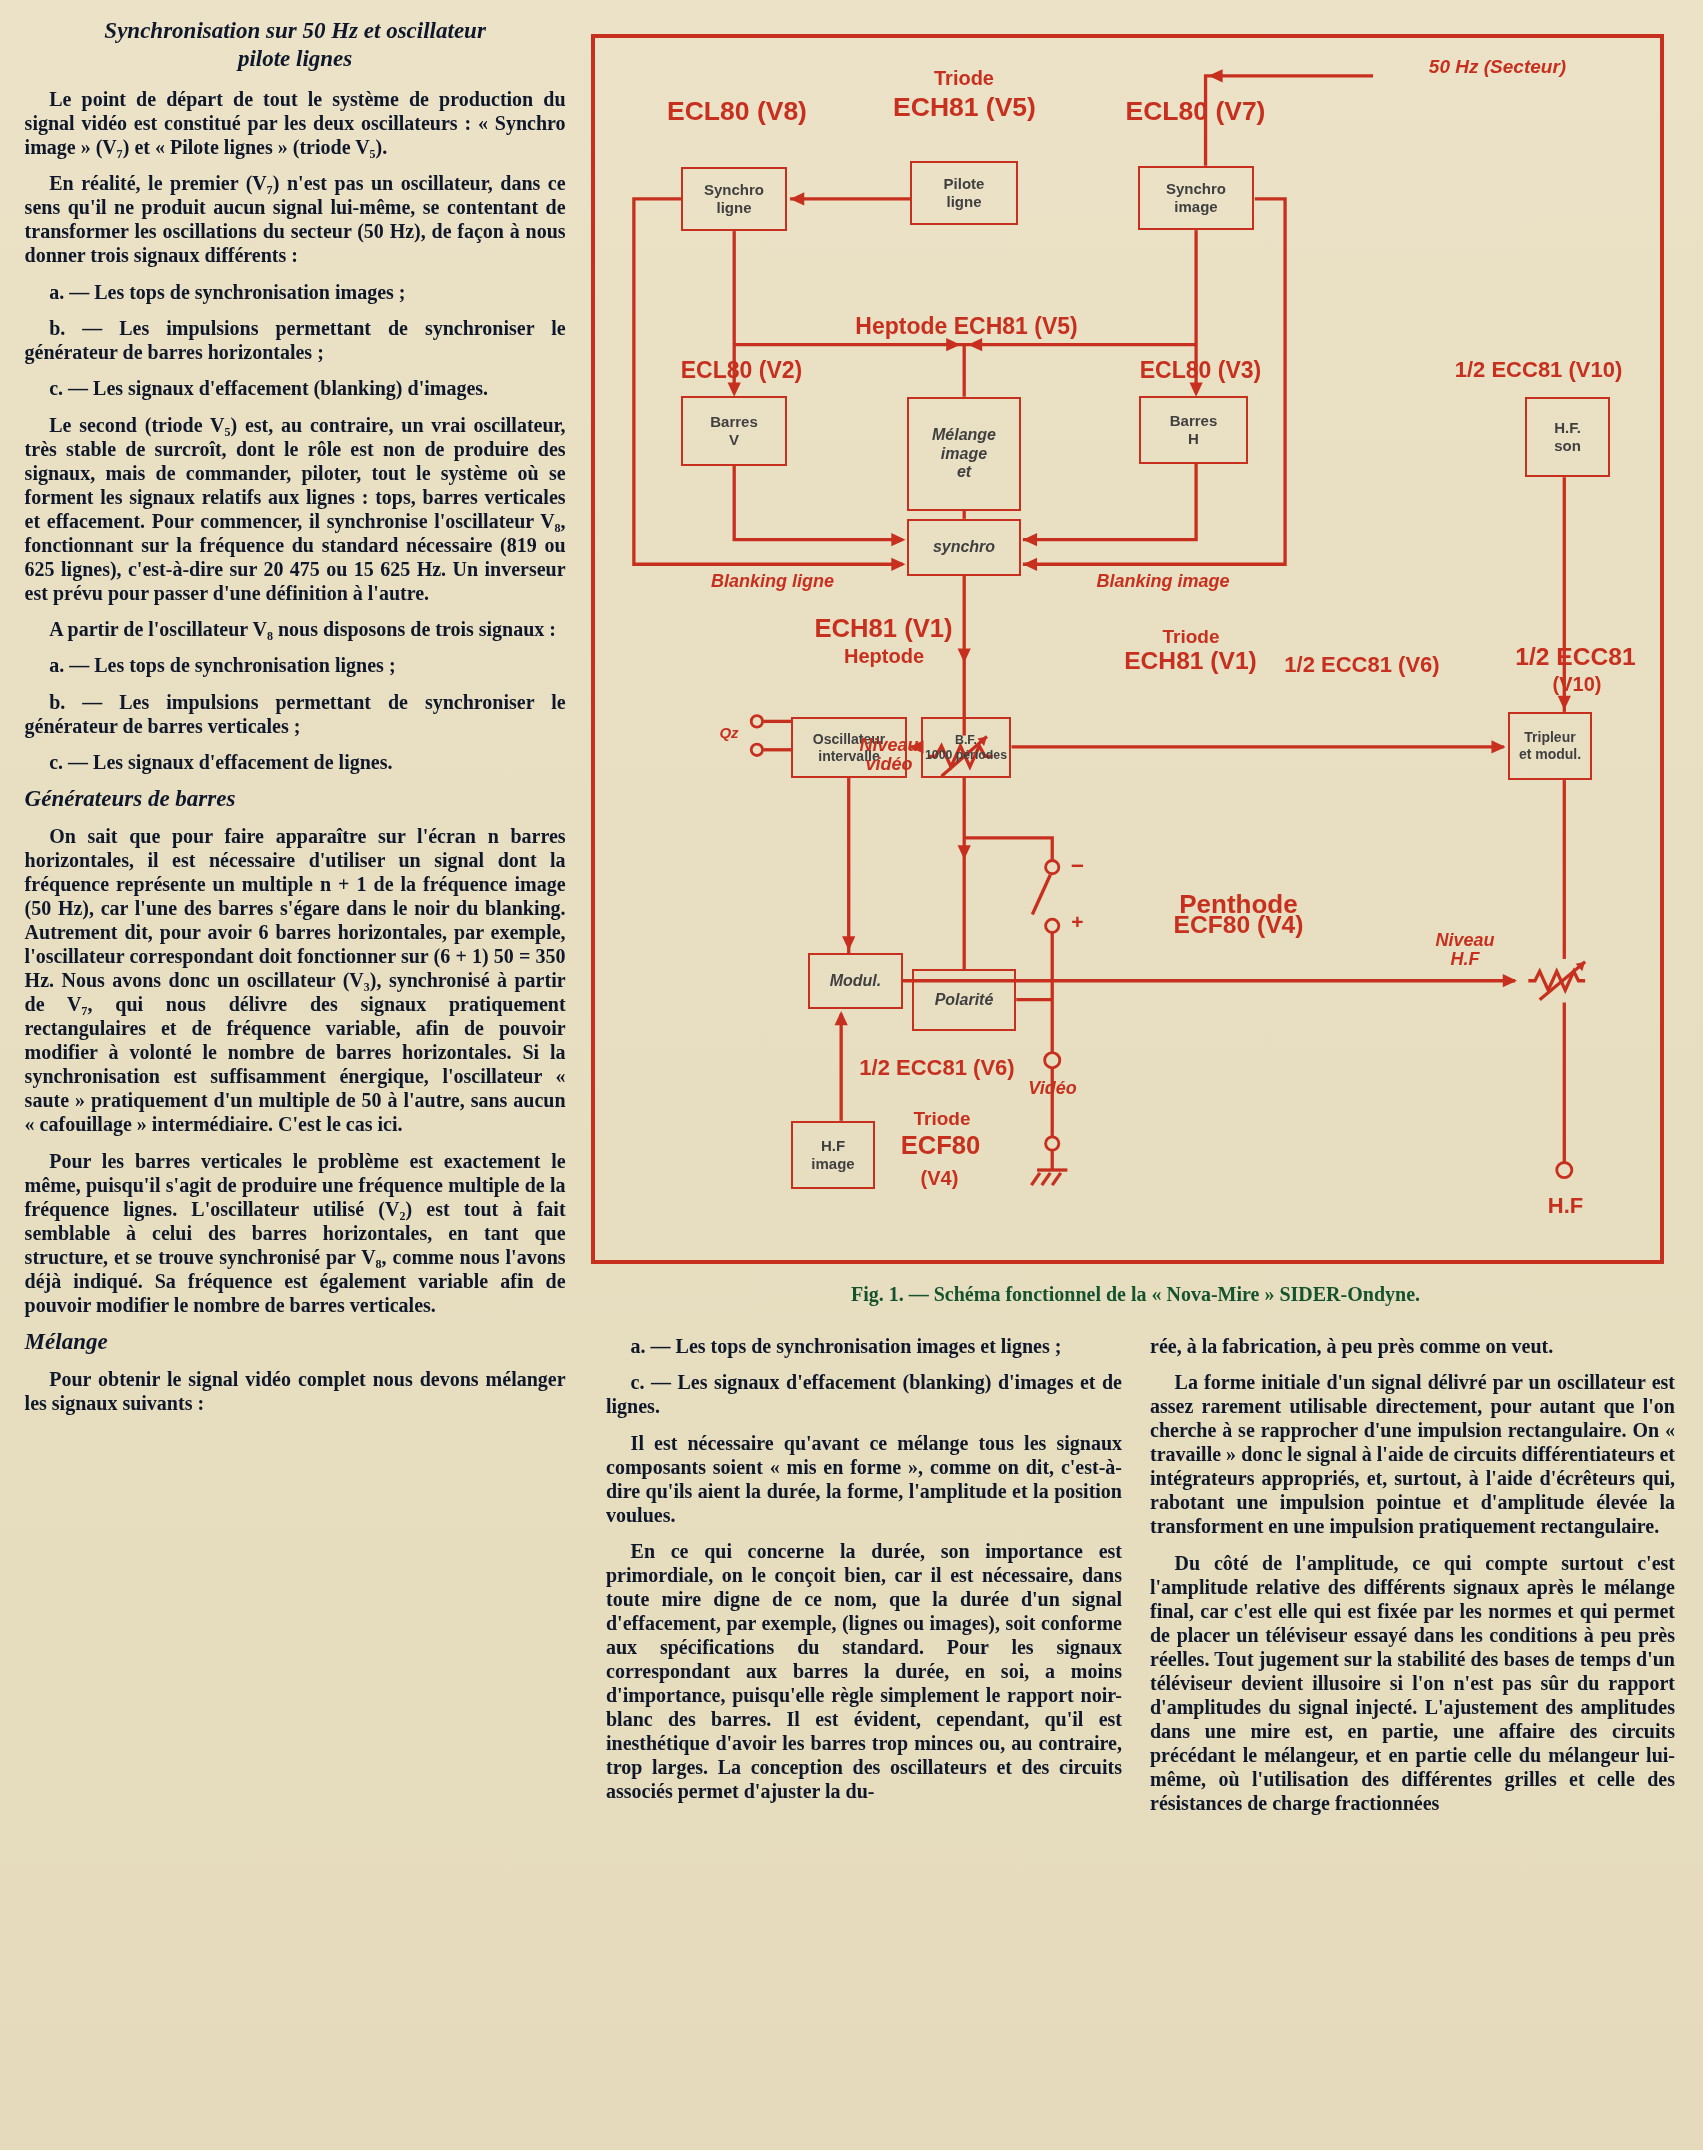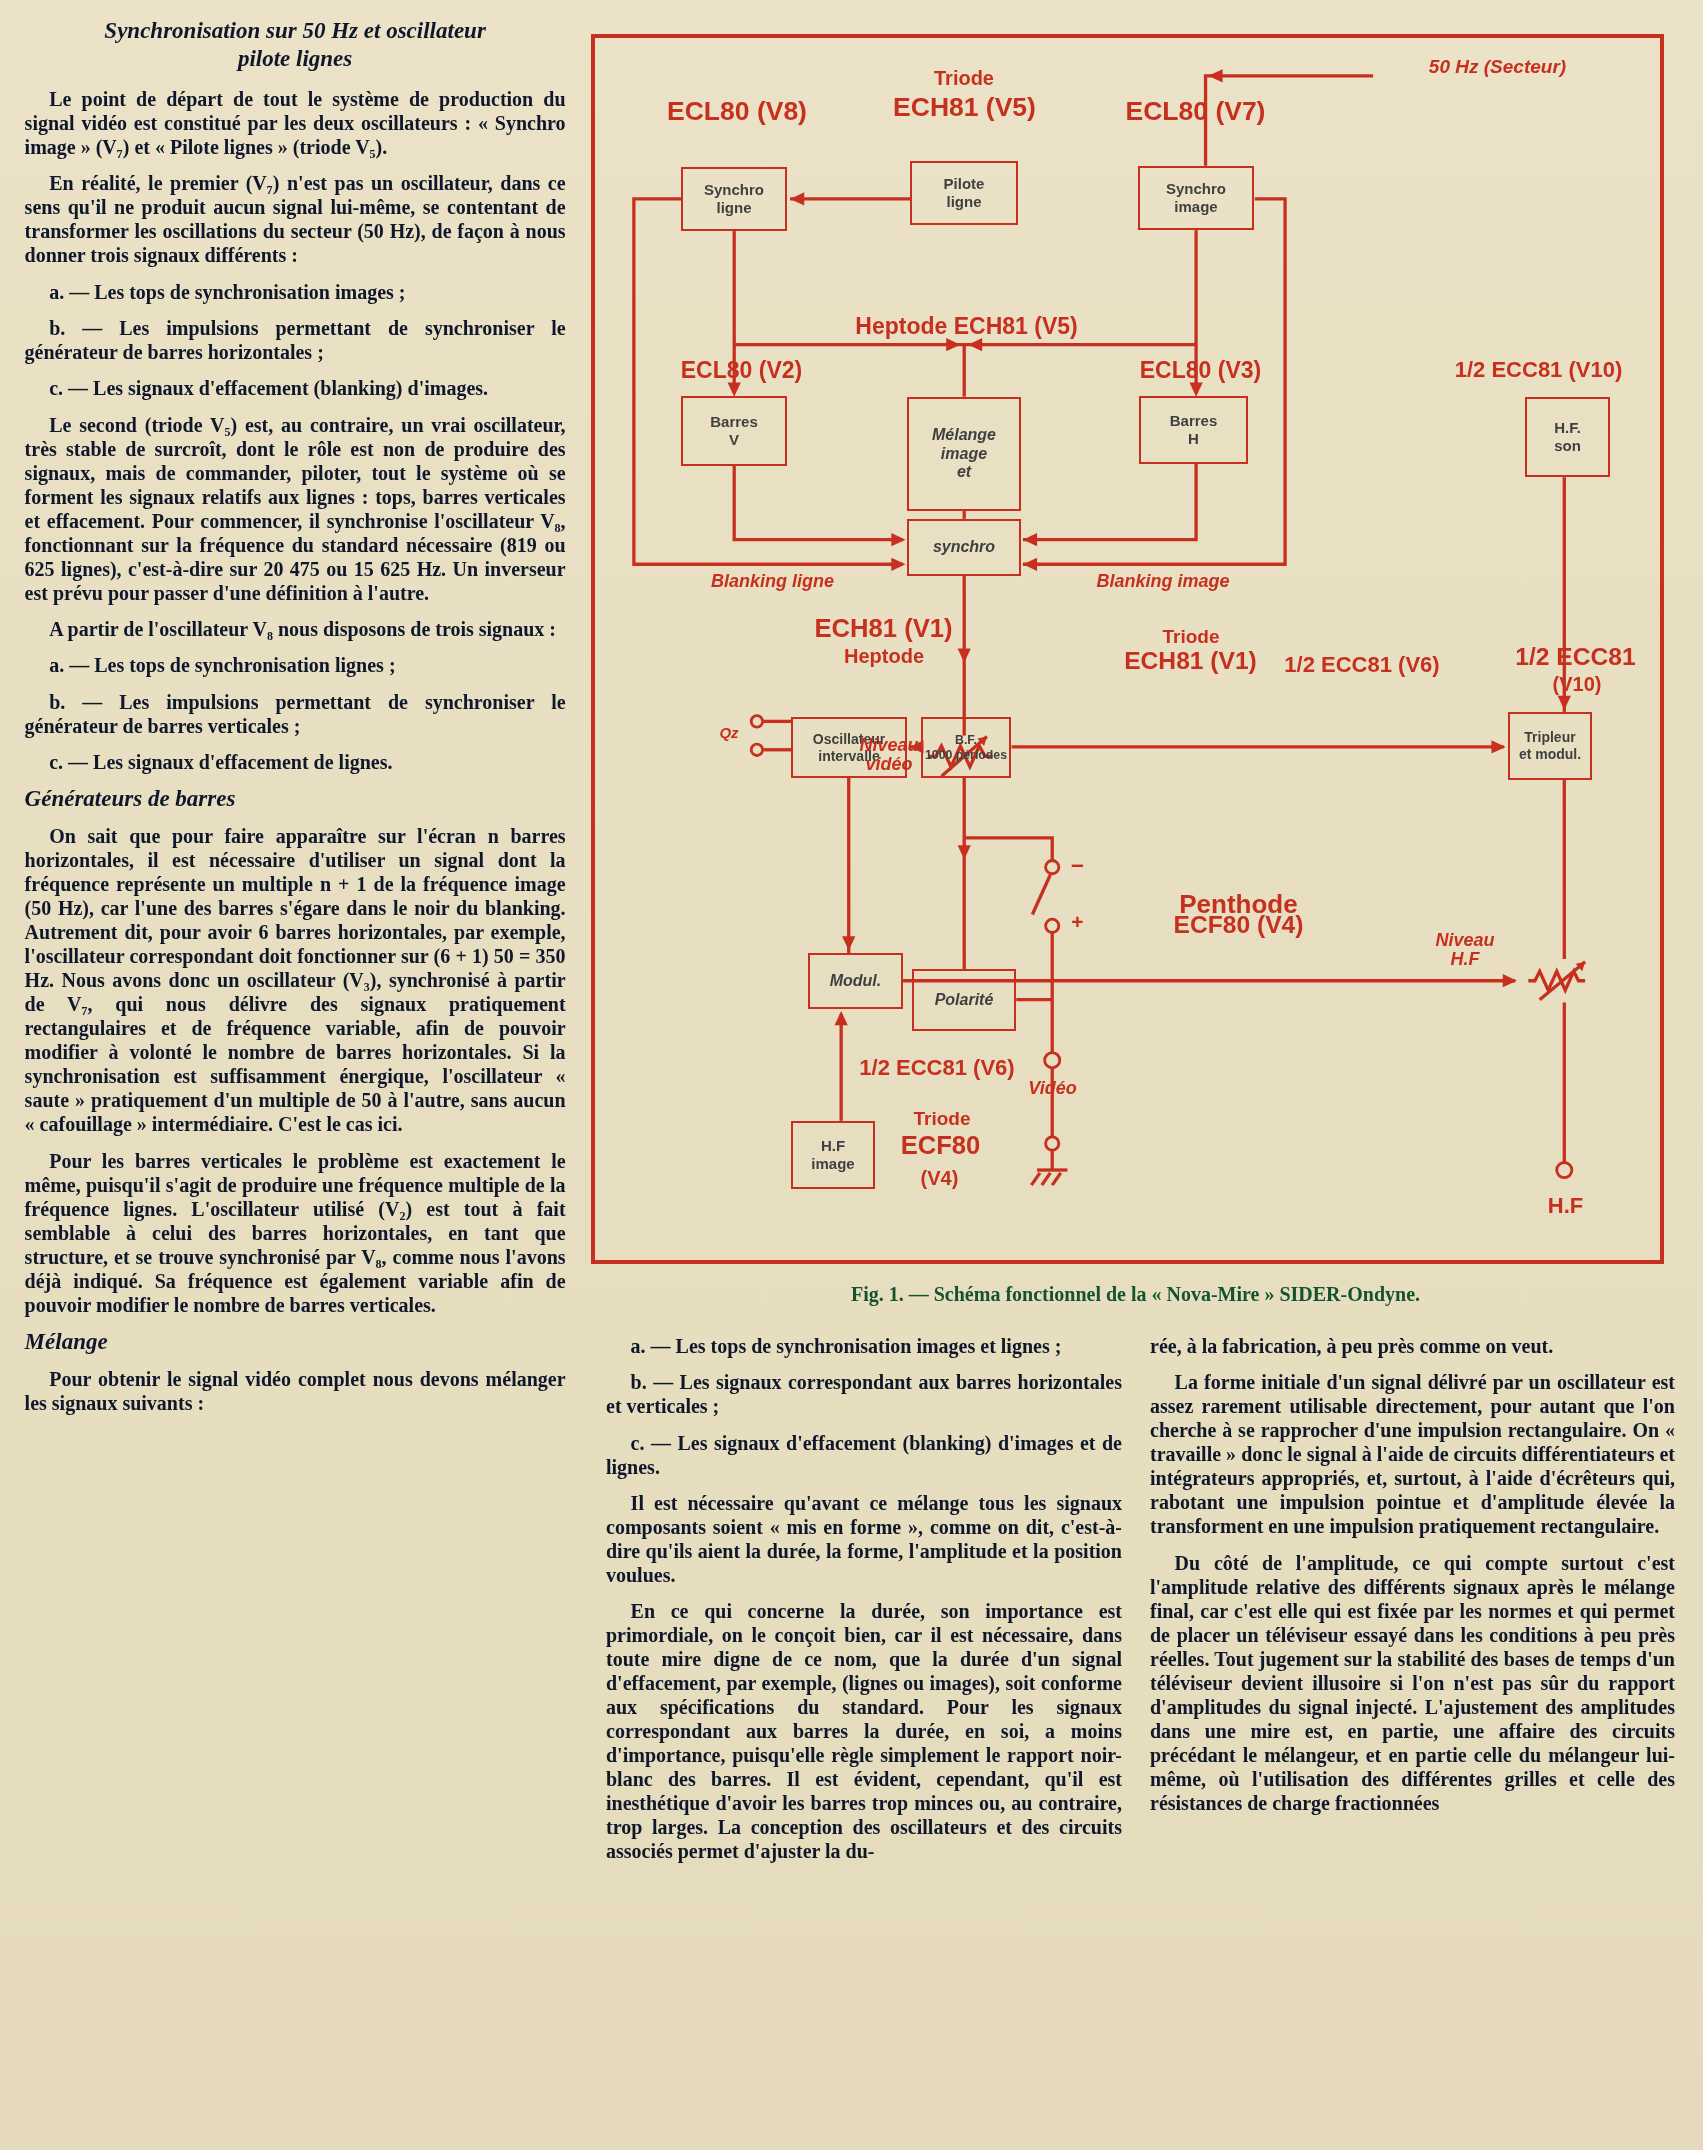--- a/index.html
+++ b/index.html
@@ -181,21 +181,20 @@
   <div class="dlab" style="left:295px;top:1130px;width:99px;font-size:20px;">(V4)</div>
   <div class="dlab" style="left:942px;top:1156px;width:57px;font-size:22px;">H.F</div>
   <div class="dlab" style="left:470px;top:814px;width:24.6px;font-size:23px;">–</div>
   <div class="dlab" style="left:470px;top:873px;width:24.6px;font-size:21px;">+</div>
 </div>
 
 <div class="caption">Fig. 1. — Schéma fonctionnel de la « Nova-Mire » SIDER-Ondyne.</div>
 
 <div class="col" style="left:606px;top:1334px;width:516px;height:803px;">
   <p class="p">a. — Les tops de synchronisation images et lignes ;</p>
-  <p class="p">b. — Les signaux correspondant aux barres horizontales et verticales ;</p>
   <p class="p">c. — Les signaux d'effacement (blanking) d'images et de lignes.</p>
   <p class="p">Il est nécessaire qu'avant ce mélange tous les signaux composants soient « mis en forme », comme on dit, c'est-à-dire qu'ils aient la durée, la forme, l'amplitude et la position voulues.</p>
   <p class="p">En ce qui concerne la durée, son importance est primordiale, on le conçoit bien, car il est nécessaire, dans toute mire digne de ce nom, que la durée d'un signal d'effacement, par exemple, (lignes ou images), soit conforme aux spécifications du standard. Pour les signaux correspondant aux barres la durée, en soi, a moins d'importance, puisqu'elle règle simplement le rapport noir-blanc des barres. Il est évident, cependant, qu'il est inesthétique d'avoir les barres trop minces ou, au contraire, trop larges. La conception des oscillateurs et des circuits associés permet d'ajuster la du-</p>
 </div>
 
 <div class="col" style="left:1150px;top:1334px;width:525px;height:803px;">
   <p class="p" style="text-indent:0;">rée, à la fabrication, à peu près comme on veut.</p>
   <p class="p">La forme initiale d'un signal délivré par un oscillateur est assez rarement utilisable directement, pour autant que l'on cherche à se rapprocher d'une impulsion rectangulaire. On « travaille » donc le signal à l'aide de circuits différentiateurs et intégrateurs appropriés, et, surtout, à l'aide d'écrêteurs qui, rabotant une impulsion pointue et d'amplitude élevée la transforment en une impulsion pratiquement rectangulaire.</p>
   <p class="p">Du côté de l'amplitude, ce qui compte surtout c'est l'amplitude relative des différents signaux après le mélange final, car c'est elle qui est fixée par les normes et qui permet de placer un téléviseur essayé dans les conditions à peu près réelles. Tout jugement sur la stabilité des bases de temps d'un téléviseur devient illusoire si l'on n'est pas sûr du rapport d'amplitudes du signal injecté. L'ajustement des amplitudes dans une mire est, en partie, une affaire des circuits précédant le mélangeur, et en partie celle du mélangeur lui-même, où l'utilisation des différentes grilles et celle des résistances de charge fractionnées</p>
 </div>

